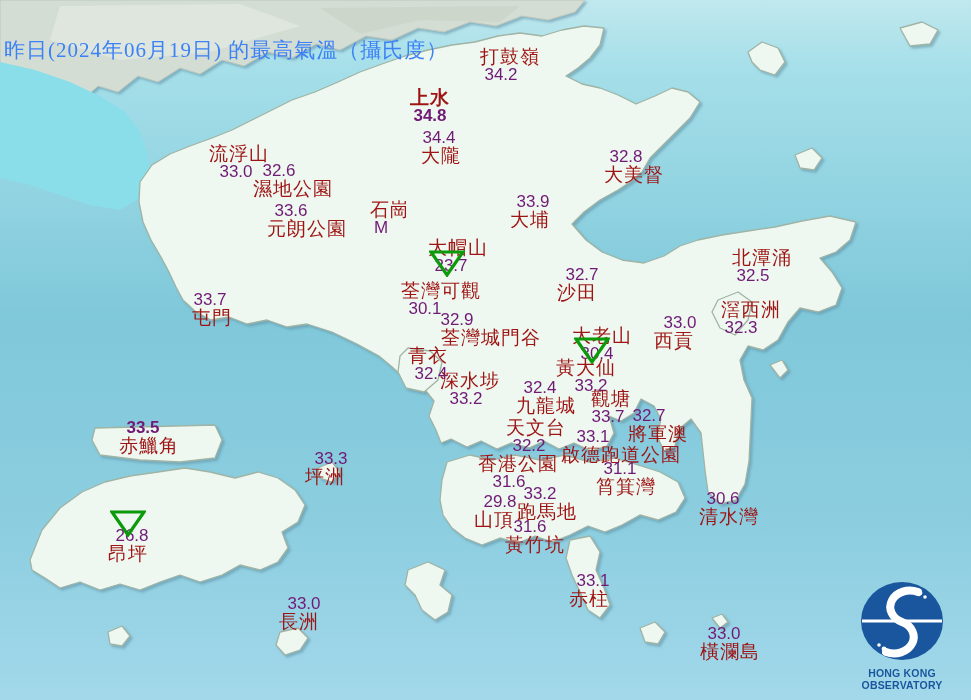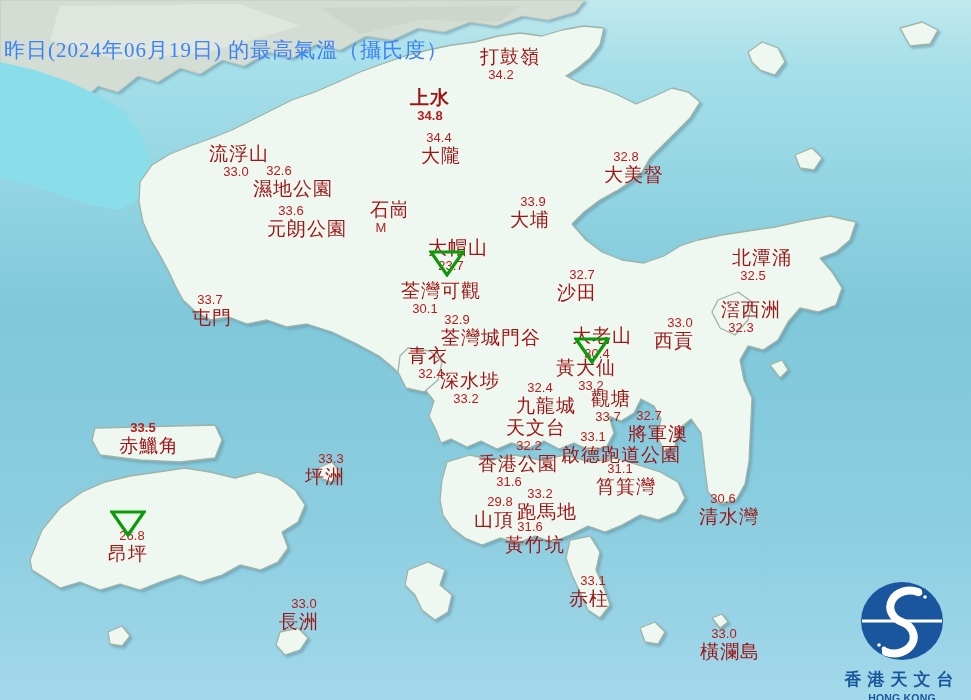--- a/index.html
+++ b/index.html
@@ -6,21 +6,21 @@
   #stage{position:relative;width:971px;height:700px;overflow:hidden;
          font-family:"Liberation Sans",sans-serif;}
   #map-svg{position:absolute;left:0;top:0;}
   .title{position:absolute;left:4px;top:4px;font-family:"Liberation Serif","DejaVu Serif",serif;
          font-size:21px;color:#3b82f6;letter-spacing:1px;white-space:nowrap;margin-top:32px;}
   .station{position:absolute;transform:translateX(-50%);text-align:center;
            white-space:nowrap;line-height:1;}
   .station .nm{display:block;position:relative;font-family:"Liberation Serif","DejaVu Serif",serif;
                font-size:19px;color:#9e1414;letter-spacing:1px;line-height:19px;}
   .station .val{display:block;position:relative;font-family:"Liberation Sans",sans-serif;
-                font-size:13px;color:#b91c1c;line-height:17px;}
+                font-size:17px;color:#701a75;line-height:17px;}
   .marker{position:absolute;}
   .logo{position:absolute;left:836px;top:580px;width:132px;text-align:center;}
   .logo .cn{font-family:"Liberation Serif","DejaVu Serif",serif;font-size:17px;font-weight:bold;
             color:#1a569e;letter-spacing:6px;margin-top:2px;}
   .logo .en{font-family:"Liberation Sans",sans-serif;font-size:10.5px;font-weight:bold;
             color:#1a569e;letter-spacing:0.2px;margin-top:1px;}
 </style>
 </head>
 <body>
 
@@ -285,16 +285,15 @@
   <div class="logo">
     <svg width="132" height="82" viewBox="0 0 132 82">
       <ellipse cx="66" cy="41" rx="41" ry="39" fill="#1a569e"></ellipse>
       <rect x="26" y="39.5" width="80" height="3" fill="#ffffff"></rect>
       <path d="M82,12 a18,15 0 1 0 -16,30 a18,15 0 1 1 -16,30" fill="none" stroke="#ffffff" stroke-width="8" stroke-linecap="round"></path>
       <circle cx="84" cy="13" r="2.4" fill="#ffffff"></circle>
       <circle cx="89" cy="17" r="1.8" fill="#ffffff"></circle>
       <circle cx="48" cy="69" r="2.4" fill="#ffffff"></circle>
       <circle cx="43" cy="65" r="1.8" fill="#ffffff"></circle>
     </svg>
-    <div class="cn">香港天文台</div>
     <div class="en">HONG KONG OBSERVATORY</div>
   </div>
 </div>
 
 </body></html>

